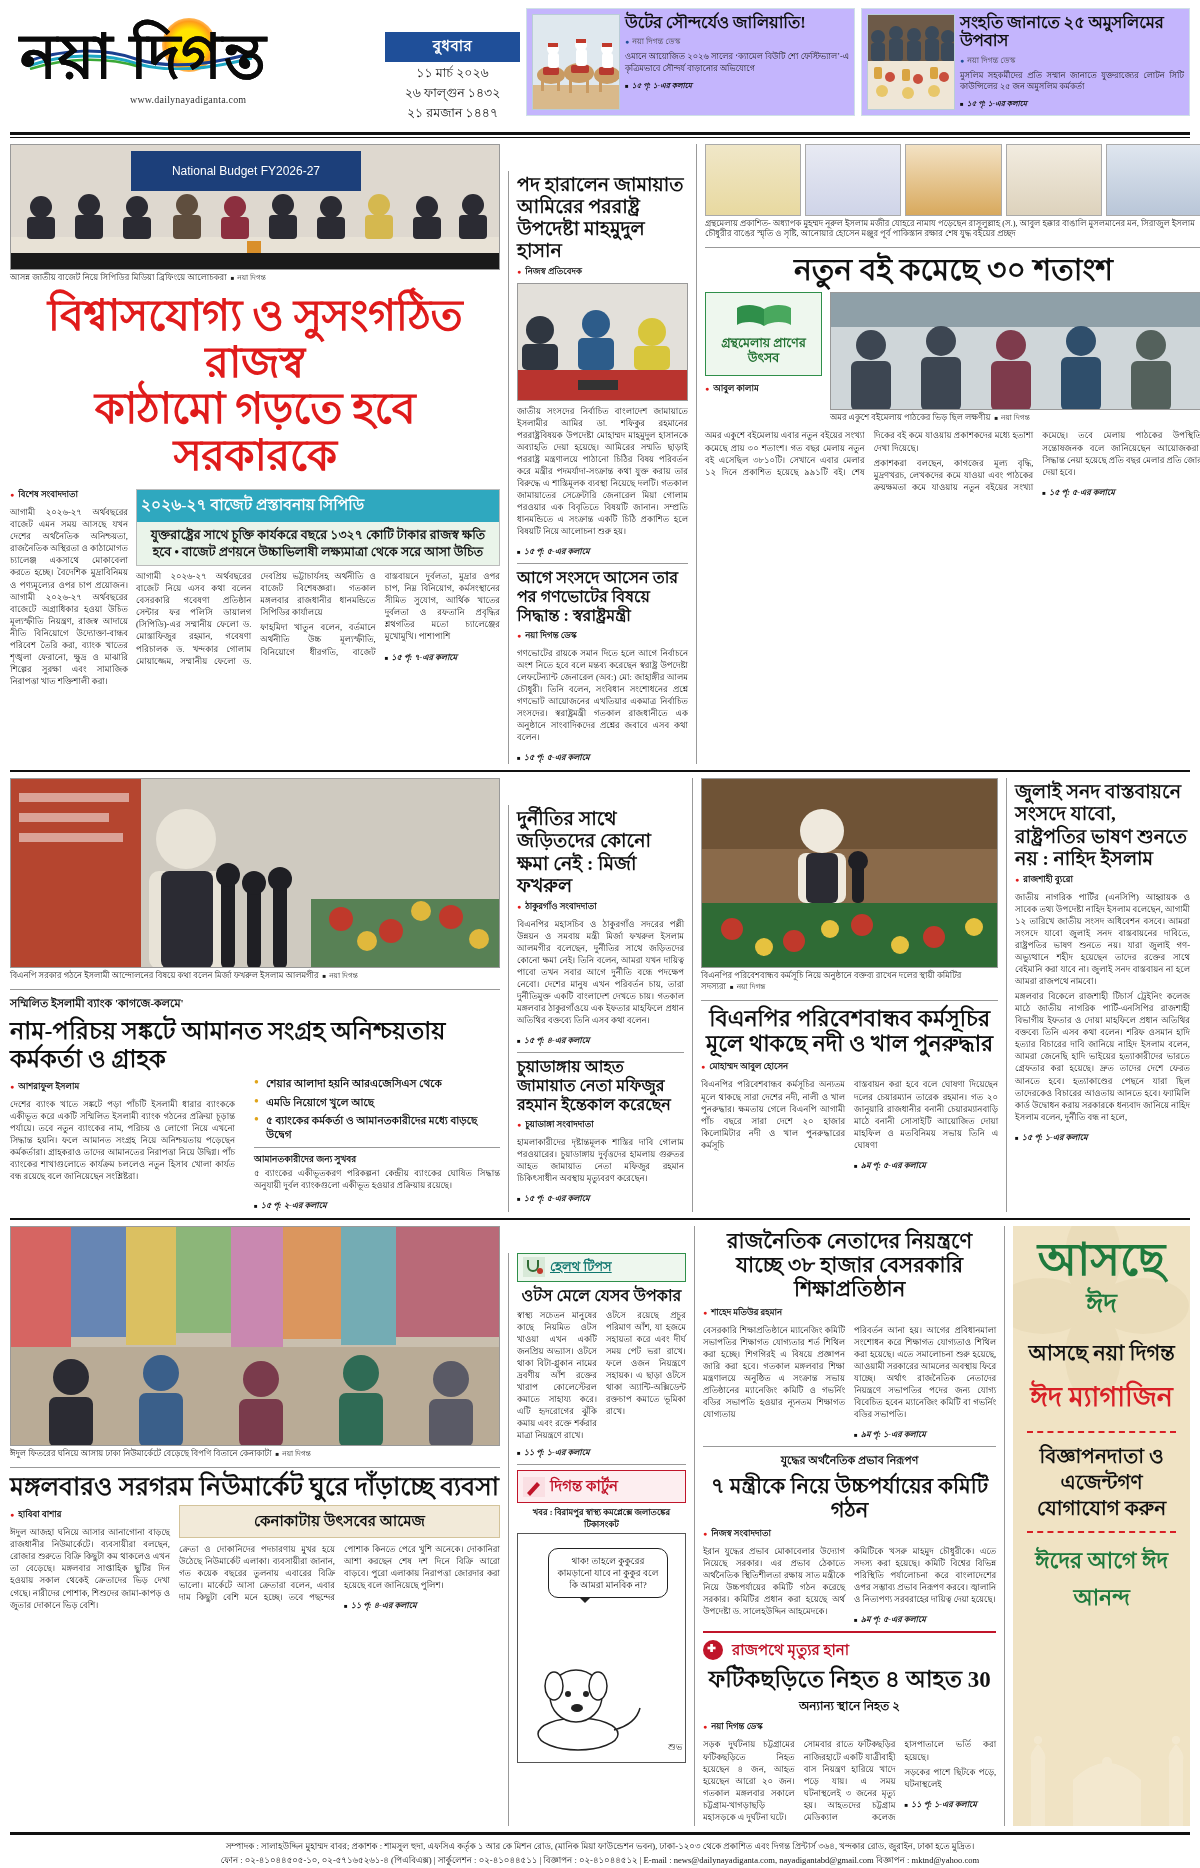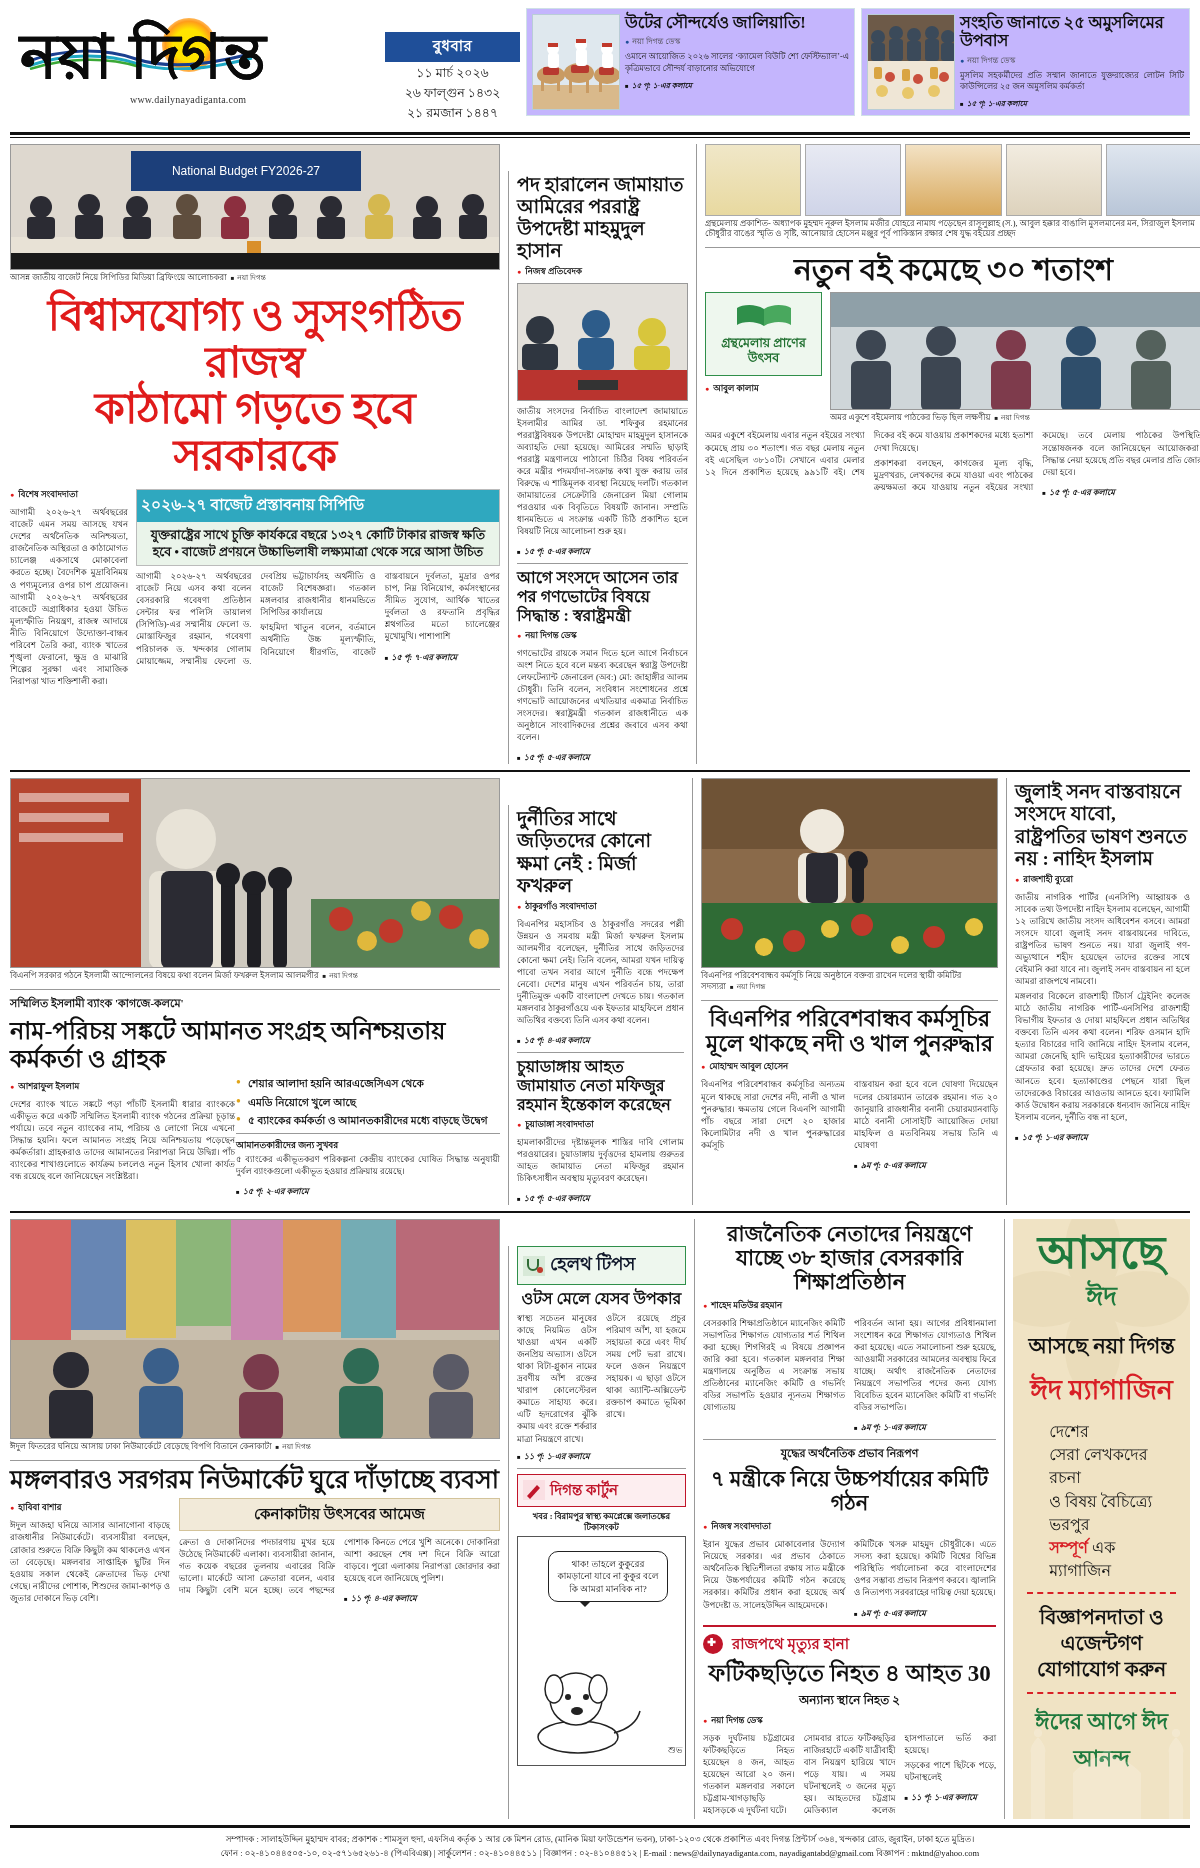--- a/index.html
+++ b/index.html
@@ -85,21 +85,21 @@
   .infobox{ border:1px solid #bbb; margin:4px 0 4px; }
   .infobox .ib-h{
     background:#2fa8bf; color:#fff; font-size:15.5px; font-weight:bold;
     text-align:left; padding:3px 4px;
   }
   .infobox .ib-b{ background:#eaf4ea; padding:5px 7px; font-size:12.5px; line-height:1.32; font-weight:bold; text-align:center;}
 
   .bullets{ }
   .bullets li{ list-style:none; font-size:10.5px; font-weight:bold; line-height:1.3; margin-bottom:5px; padding-left:12px; position:relative;}
   .bullets li::before{ content:"●"; position:absolute; left:0; top:0px; color:#e0a419; font-size:8px;}
-  .sect-title{ font-size:18px; font-weight:bold; color:#0f172a; }
+  .sect-title{ font-size:13px; font-weight:bold; color:#0f766e;text-decoration:underline; }
   .sect-title-red{ font-size:15px; font-weight:bold; color:#c0152a; }
   .icon-sq{ display:inline-block; width:22px; height:20px; vertical-align:-4px; margin-right:5px;}
 
   
   .eidad{
     border:1px solid #b9a familiar; position:relative; overflow:hidden;
     background:#f0e3c4; text-align:center; padding:12px 10px;
   }
   .eidad .asche{ font-size:45px; color:#1f7a3d; font-weight:bold; line-height:1; }
   .eidad .eid-sm{ font-size:26px; color:#1f7a3d; font-weight:bold;}
@@ -460,21 +460,21 @@
               <circle cx="468" cy="160" r="10"></circle>
             </g>
         </svg>
       </div>
       <div class="cap">
         <span>বিএনপি সরকার গঠনে ইসলামী আন্দোলনের বিষয়ে কথা বলেন মির্জা ফখরুল ইসলাম আলমগীর</span><span class="src">নয়া দিগন্ত</span>
       </div>
       <div class="hline"></div>
       <div class="kicker">সম্মিলিত ইসলামী ব্যাংক 'কাগজে-কলমে'</div>
       <h2 class="hl">নাম-পরিচয় সঙ্কটে আমানত সংগ্রহ অনিশ্চয়তায় কর্মকর্তা ও গ্রাহক</h2>
-      <div style="display:flex; gap:1px;">
+      <div style="display:flex; gap:19px;">
         <div style="width:225px">
           <div class="byline">আশরাফুল ইসলাম</div>
           <p class="bd">দেশের ব্যাংক খাতে সঙ্কটে পড়া পাঁচটি ইসলামী ধারার ব্যাংককে একীভূত করে একটি সম্মিলিত ইসলামী ব্যাংক গঠনের প্রক্রিয়া চূড়ান্ত পর্যায়ে। তবে নতুন ব্যাংকের নাম, পরিচয় ও লোগো নিয়ে এখনো সিদ্ধান্ত হয়নি। ফলে আমানত সংগ্রহ নিয়ে অনিশ্চয়তায় পড়েছেন কর্মকর্তারা। গ্রাহকরাও তাদের আমানতের নিরাপত্তা নিয়ে উদ্বিগ্ন। পাঁচ ব্যাংকের শাখাগুলোতে কার্যক্রম চললেও নতুন হিসাব খোলা কার্যত বন্ধ রয়েছে বলে জানিয়েছেন সংশ্লিষ্টরা।</p>
         </div>
         <div style="flex:1">
           <ul class="bullets">
             <li>শেয়ার আলাদা হয়নি আরএজেসিএস থেকে</li>
             <li>এমডি নিয়োগে খুলে আছে</li>
             <li>৫ ব্যাংকের কর্মকর্তা ও আমানতকারীদের মধ্যে বাড়ছে উদ্বেগ</li>
           </ul>
@@ -711,28 +711,20 @@
               <ellipse cx="100" cy="150" rx="28" ry="46"></ellipse>
             <ellipse cx="50" cy="100" rx="46" ry="28"></ellipse>
               <ellipse cx="150" cy="100" rx="46" ry="28"></ellipse>
           </g>
         </svg>
         <div style="position:relative;">
           <div class="asche">আসছে</div>
           <div class="eid-sm">ঈদ</div>
           <div class="l2">আসছে নয়া দিগন্ত</div>
           <div class="l3">ঈদ ম্যাগাজিন</div>
-          <div class="l4">
-            <div>দেশের</div>
-            <div>সেরা লেখকদের রচনা</div>
-            <div>ও বিষয় বৈচিত্র্যে</div>
-            <div>ভরপুর</div>
-            <div><span class="red">সম্পূর্ণ</span>
-              <span>এক ম্যাগাজিন</span></div>
-          </div>
           <div class="dashed"></div>
           <div class="l5">
             <div>বিজ্ঞাপনদাতা ও এজেন্টগণ</div>
             <div>যোগাযোগ করুন</div>
           </div>
           <div class="dashed"></div>
           <div class="l6">ঈদের আগে ঈদ আনন্দ</div>
         </div>
         <svg class="mosque" viewBox="0 0 188 120" preserveAspectRatio="none">
           <g fill="#ffffff" opacity=".8">

